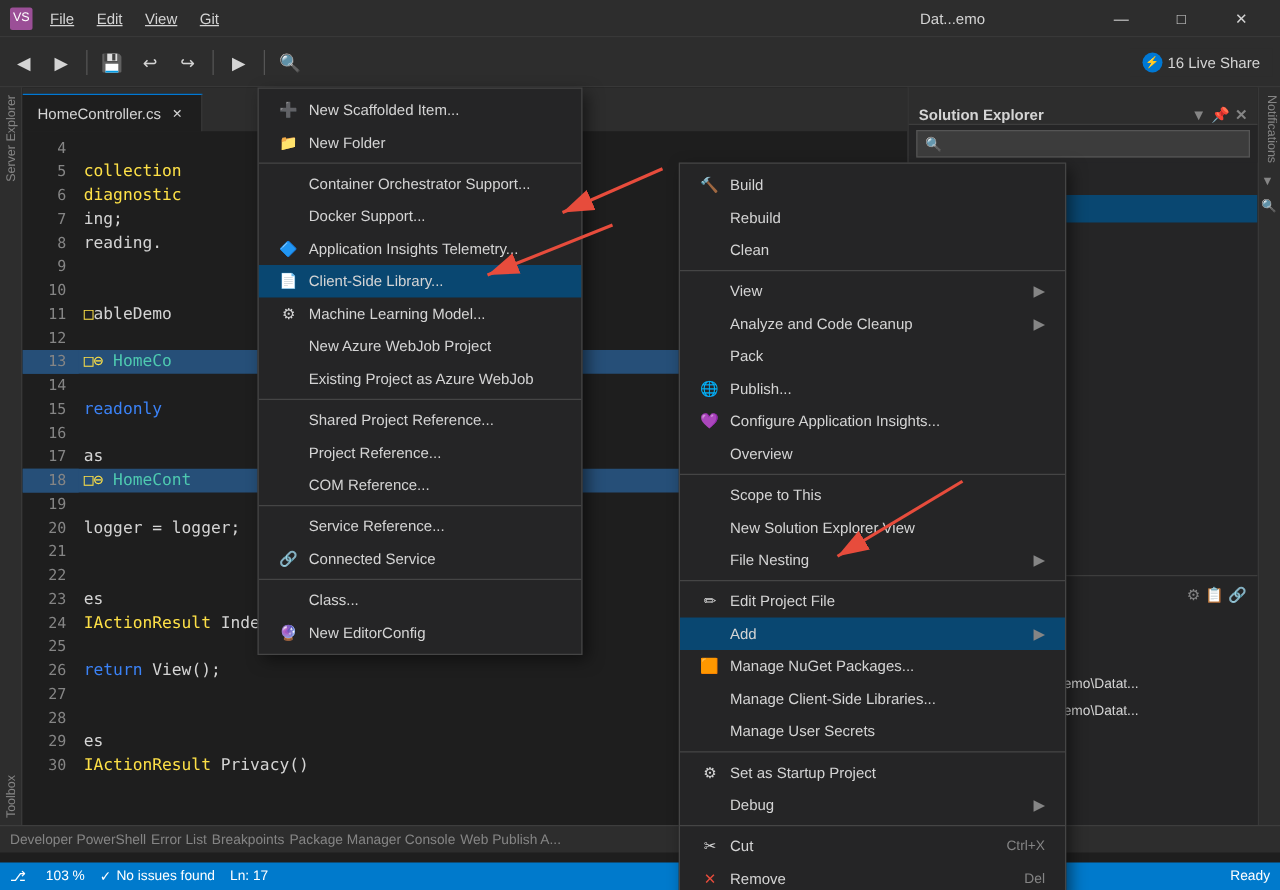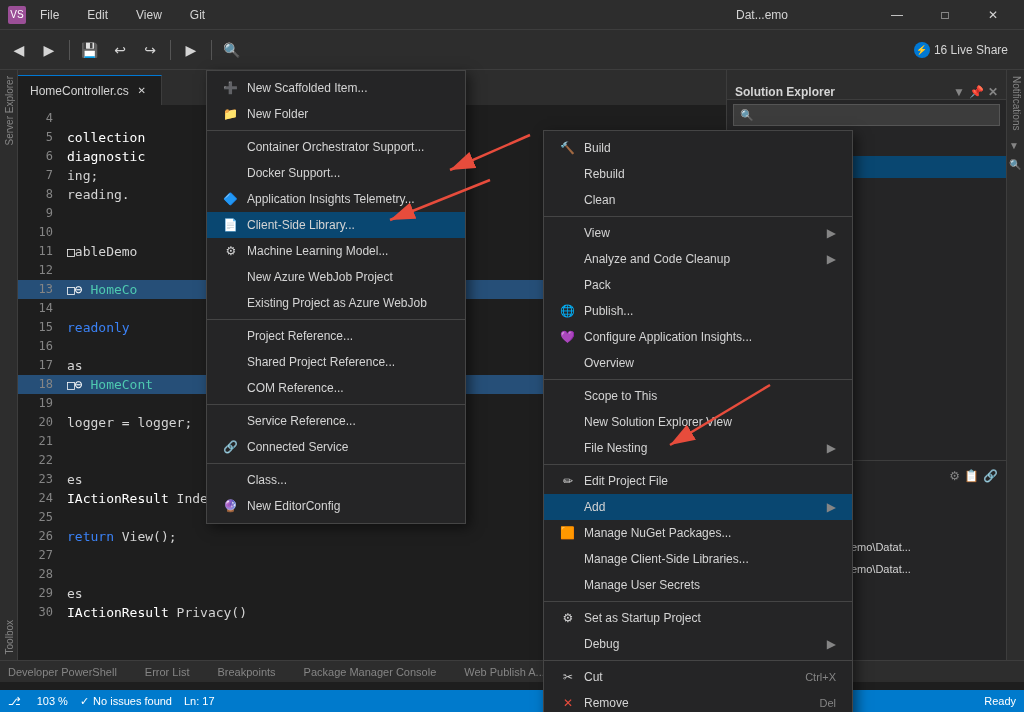--- a/index.html
+++ b/index.html
@@ -25,21 +25,21 @@
       border-bottom: 1px solid #3d3d3d;
     }
     .title-bar-logo {
       width: 18px; height: 18px;
       background: #9b4f97;
       border-radius: 2px;
       display: flex; align-items: center; justify-content: center;
       color: white; font-size: 10px; font-weight: normal;
     }
     .title-bar-menus {
-      display: flex; gap: 12px; flex: 1;
+      display: flex; gap: 2px; flex: 1; text-decoration: underline;
     }
     .title-bar-menu-item {
       padding: 2px 8px;
       color: #d4d4d4;
       font-size: 12px;
       cursor: pointer;
     }
     .title-bar-title {
       color: #d4d4d4; font-size: 12px;
       margin-right: 80px;
@@ -137,21 +137,21 @@
       text-align: right;
       padding-right: 10px;
       color: #858585;
       font-size: 12px;
       user-select: none;
     }
     .line-content {
       flex: 1;
       padding-left: 4px;
     }
-    .kw { color: #ffffff; }
+    .kw { color: #fde047; }
     .kw2 { color: #3b82f6; }
     .cls { color: #4ec9b0; }
     .hl-line { background: #264f78; }
 
     
     .status-bar {
       height: 22px;
       background: #007acc;
       display: flex; align-items: center;
       padding: 0 8px;
@@ -518,25 +518,25 @@
       <div class="menu-icon"></div>
       <span>New Azure WebJob Project</span>
     </div>
     <div class="menu-item">
       <div class="menu-icon"></div>
       <span>Existing Project as Azure WebJob</span>
     </div>
     <div class="menu-separator"></div>
     <div class="menu-item">
       <div class="menu-icon"></div>
+      <span>Shared Project Reference...</span>
+    </div>
+    <div class="menu-item">
+      <div class="menu-icon"></div>
       <span>Project Reference...</span>
-    </div>
-    <div class="menu-item">
-      <div class="menu-icon"></div>
-      <span>Shared Project Reference...</span>
     </div>
     <div class="menu-item">
       <div class="menu-icon"></div>
       <span>COM Reference...</span>
     </div>
     <div class="menu-separator"></div>
     <div class="menu-item">
       <div class="menu-icon"></div>
       <span>Service Reference...</span>
     </div>
@@ -677,21 +677,21 @@
     <defs>
       <marker id="arrowhead3" markerWidth="10" markerHeight="7" refX="10" refY="3.5" orient="auto">
         <polygon points="0 0, 10 3.5, 0 7" fill="#e74c3c"></polygon>
       </marker>
     </defs>
     <line x1="110" y1="5" x2="10" y2="65" stroke="#e74c3c" stroke-width="2.5" marker-end="url(#arrowhead3)"></line>
   </svg>
 
 </div>
 
-<div style="height:22px; background:#2d2d2d; display:flex; align-items:center; padding:0 8px; gap:28px; border-top:1px solid #3d3d3d;">
+<div style="height:22px; background:#2d2d2d; display:flex; align-items:center; padding:0 8px; gap:4px; border-top:1px solid #3d3d3d;">
   <div class="terminal-tab">Developer PowerShell</div>
   <div class="terminal-tab">Error List</div>
   <div class="terminal-tab">Breakpoints</div>
   <div class="terminal-tab">Package Manager Console</div>
   <div class="terminal-tab">Web Publish A...</div>
 </div>
 
 <div class="status-bar">
   <div class="status-item">
     <span>⎇</span>

